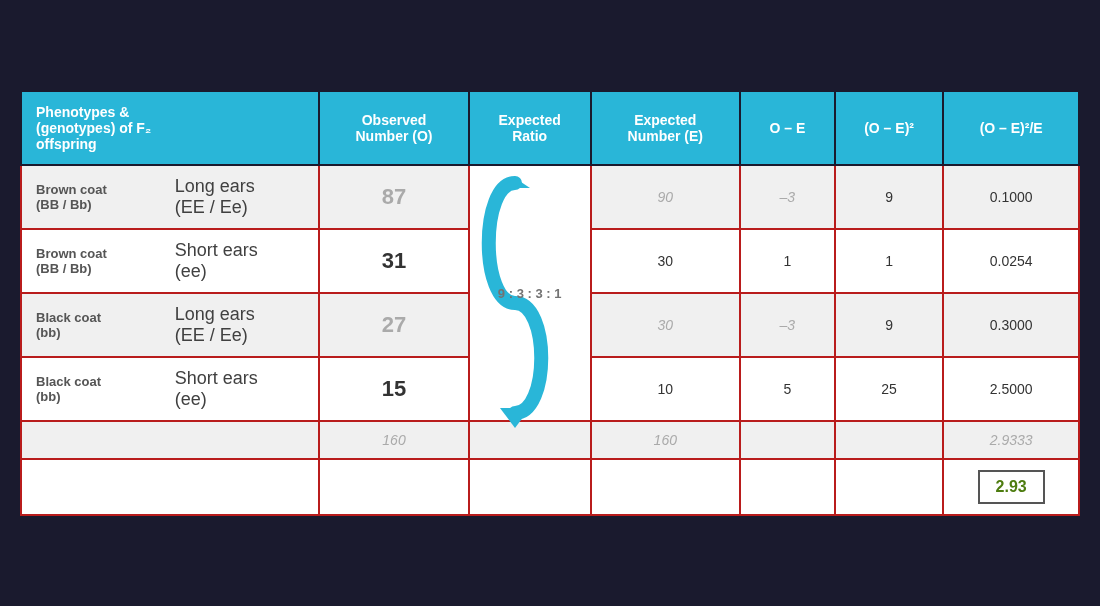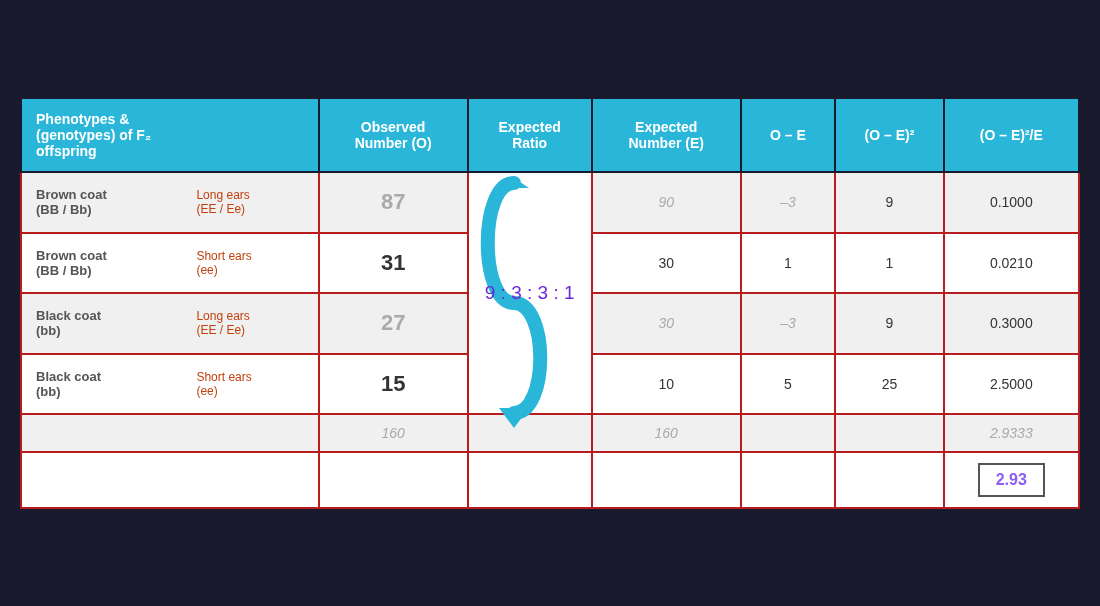--- a/index.html
+++ b/index.html
@@ -57,39 +57,39 @@
     tbody td.phenotype-main {
       text-align: left;
       font-weight: bold;
       font-size: 13px;
       color: #555;
       padding-left: 14px;
       border-right: none;
     }
     tbody td.phenotype-sub {
       text-align: left;
-      font-size: 12px;
-      color: #c2410c;
+      font-size: 18px;
+      color: #404040;
       border-left: none;
     }
     .total-row td {
       background: #f0f0f0 !important;
       color: #aaa !important;
       font-style: italic;
     }
     .chi-row td {
       background: white !important;
     }
     .chi-box {
       border: 2px solid #555;
       display: inline-block;
       padding: 6px 16px;
       font-size: 16px;
       font-weight: bold;
-      color: #8b5cf6;
+      color: #4d7c0f;
     }
     .observed-val {
       font-size: 22px;
       font-weight: bold;
       color: #333;
     }
   </style>
 </head>
 <body>
 
@@ -122,38 +122,38 @@
           <td rowspan="4" style="position: relative; padding: 0px; background: white;">
       <div style="width:100%; height:100%; min-height:240px; display:flex; align-items:center; justify-content:center; position:relative;">
         <svg width="90" height="260" viewBox="0 0 90 260" style="position:absolute;top:0;left:0;">
 
           <path d="M 45 10 C 10 10, 10 130, 45 130 C 80 130, 80 240, 45 240" fill="none" stroke="#29b6d8" stroke-width="14" stroke-linecap="round"></path>
 
           <polygon points="30,235 45,255 60,235" fill="#29b6d8"></polygon>
 
           <polygon points="30,15 45,5 60,15" fill="#29b6d8"></polygon>
         </svg>
-        <span style="font-size:19px;font-weight:normal;color:#6d28d9;position:relative;z-index:2;white-space:nowrap;">9 : 3 : 3 : 1</span>
+        <span style="font-size:13px;font-weight:bold;color:#737373;position:relative;z-index:2;white-space:nowrap;">9 : 3 : 3 : 1</span>
       </div>
     </td>
           <td style="color: rgb(170, 170, 170); font-style: italic;">90</td>
           <td style="color: rgb(170, 170, 170); font-style: italic;">–3</td>
           <td>9</td>
           <td>0.1000</td>
         </tr>
         <tr>
           <td class="phenotype-main" style="white-space: pre-line;">Brown coat
 (BB / Bb)</td>
           <td class="phenotype-sub" style="white-space: pre-line;">Short ears
 (ee)</td>
           <td><span class="observed-val" style="">31</span></td>
           <td style="color: rgb(51, 51, 51); font-style: normal;">30</td>
           <td style="color: rgb(51, 51, 51); font-style: normal;">1</td>
           <td>1</td>
-          <td>0.0210</td>
+          <td>0.0254</td>
         </tr>
         <tr>
           <td class="phenotype-main" style="white-space: pre-line;">Black coat
 (bb)</td>
           <td class="phenotype-sub" style="white-space: pre-line;">Long ears
 (EE / Ee)</td>
           <td><span class="observed-val" style="color:#aaa">27</span></td>
           <td style="color: rgb(170, 170, 170); font-style: italic;">30</td>
           <td style="color: rgb(170, 170, 170); font-style: italic;">–3</td>
           <td>9</td>

